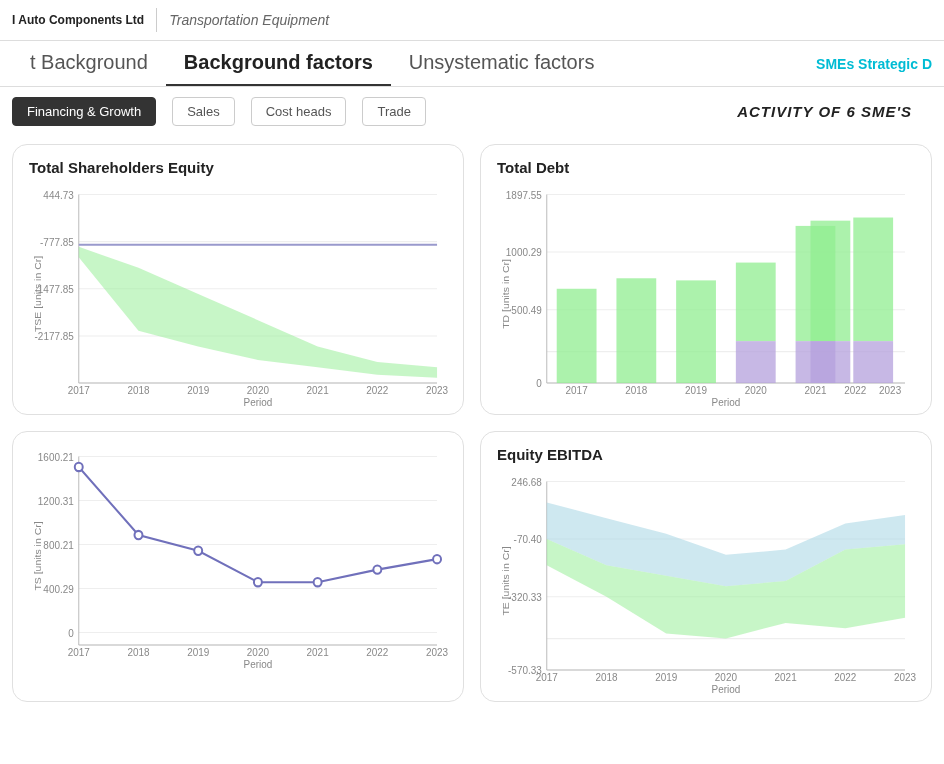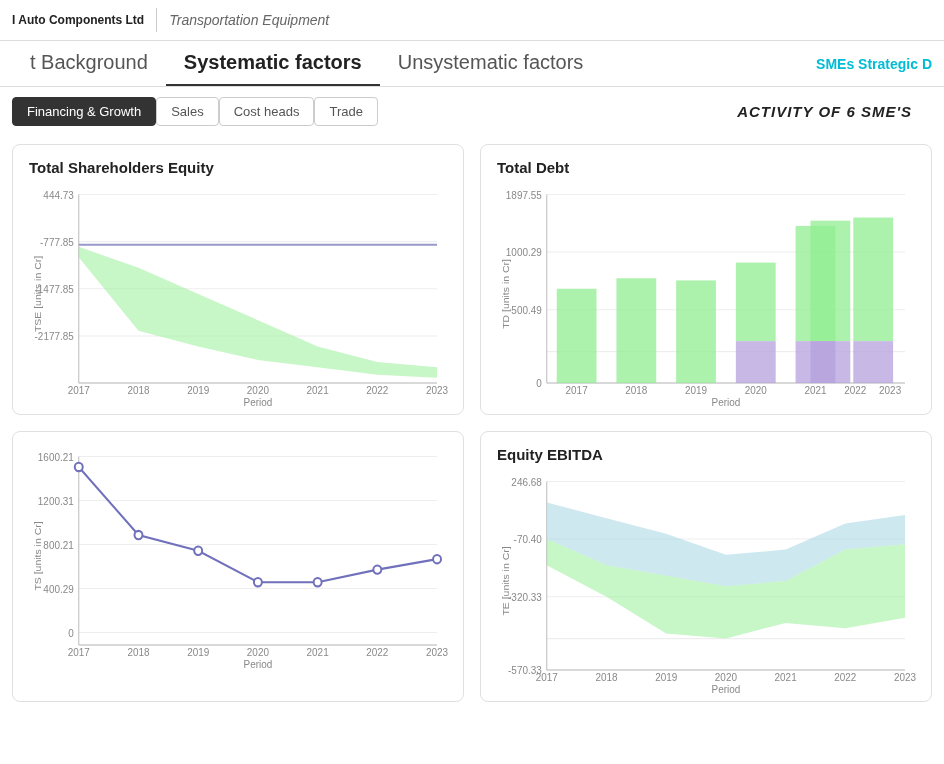--- a/index.html
+++ b/index.html
@@ -8,50 +8,50 @@
     .header { display: flex; align-items: center; padding: 8px 12px; border-bottom: 1px solid #ddd; }
     .header-title { font-size: 12px; font-weight: bold; color: #222; }
     .header-sep { width: 1px; height: 24px; background: #ccc; margin: 0 12px; }
     .header-subtitle { color: #666; font-style: italic; font-size: 14px; }
 
     .tabs { display: flex; align-items: center; padding: 0 12px; border-bottom: 1px solid #ddd; position: relative; }
     .tab { padding: 10px 18px; cursor: pointer; font-size: 20px; color: #555; border-bottom: 2px solid transparent; }
     .tab.active { font-weight: bold; color: #222; border-bottom: 2px solid #333; }
     .tab-right { margin-left: auto; color: #00bcd4; font-size: 14px; font-weight: bold; }
 
-    .toolbar { display: flex; align-items: center; padding: 10px 12px; gap: 0; }
+    .toolbar { display: flex; align-items: center; padding: 10px 12px; gap: 16px; }
     .toolbar-btn { padding: 6px 14px; border-radius: 4px; font-size: 13px; cursor: pointer; border: 1px solid #ccc; background: #fff; color: #555; }
     .toolbar-btn.active { background: #333; color: #fff; border-color: #333; }
 
     .activity-title { margin-left: auto; font-weight: bold; font-size: 15px; letter-spacing: 1px; color: #222; padding-right: 20px; font-style: italic; }
 
     .charts-grid { display: grid; grid-template-columns: 1fr 1fr; gap: 16px; padding: 8px 12px 16px; }
 
-    .chart-card { border: 1px solid #e0e0e0; border-radius: 8px; padding: 14px 16px 10px; background: #fff; }
+    .chart-card { border: 1px solid #e0e0e0; border-radius: 15px; padding: 14px 16px 10px; background: #fff; }
     .chart-title { font-size: 15px; font-weight: bold; color: #222; margin-bottom: 8px; }
 
     .chart-wrap { position: relative; width: 100%; height: 220px; }
 
     svg.chart { width: 100%; height: 100%; overflow: visible; }
 
     .axis-label { font-size: 10px; fill: #888; }
     .grid-line { stroke: #eee; stroke-width: 1; }
   </style>
 </head>
 <body>
 
 <div class="header">
   <span class="header-title">I Auto Components Ltd</span>
   <div class="header-sep"></div>
   <span class="header-subtitle">Transportation Equipment</span>
 </div>
 
 <div class="tabs">
   <div class="tab">t Background</div>
-  <div class="tab active">Systematic factors</div>
+  <div class="tab active">Background factors</div>
   <div class="tab">Unsystematic factors</div>
   <div class="tab-right">SMEs Strategic D</div>
 </div>
 
 <div class="toolbar">
   <button class="toolbar-btn active">Financing &amp; Growth</button>
   <button class="toolbar-btn">Sales</button>
   <button class="toolbar-btn">Cost heads</button>
   <button class="toolbar-btn">Trade</button>
   <span class="activity-title">ACTIVITY OF 6 SME'S</span>

